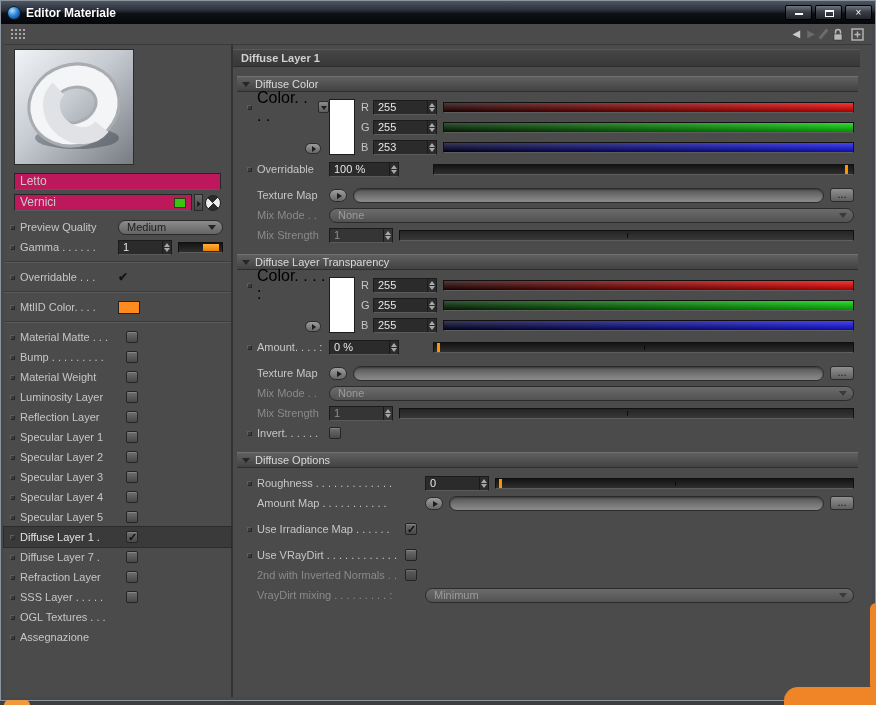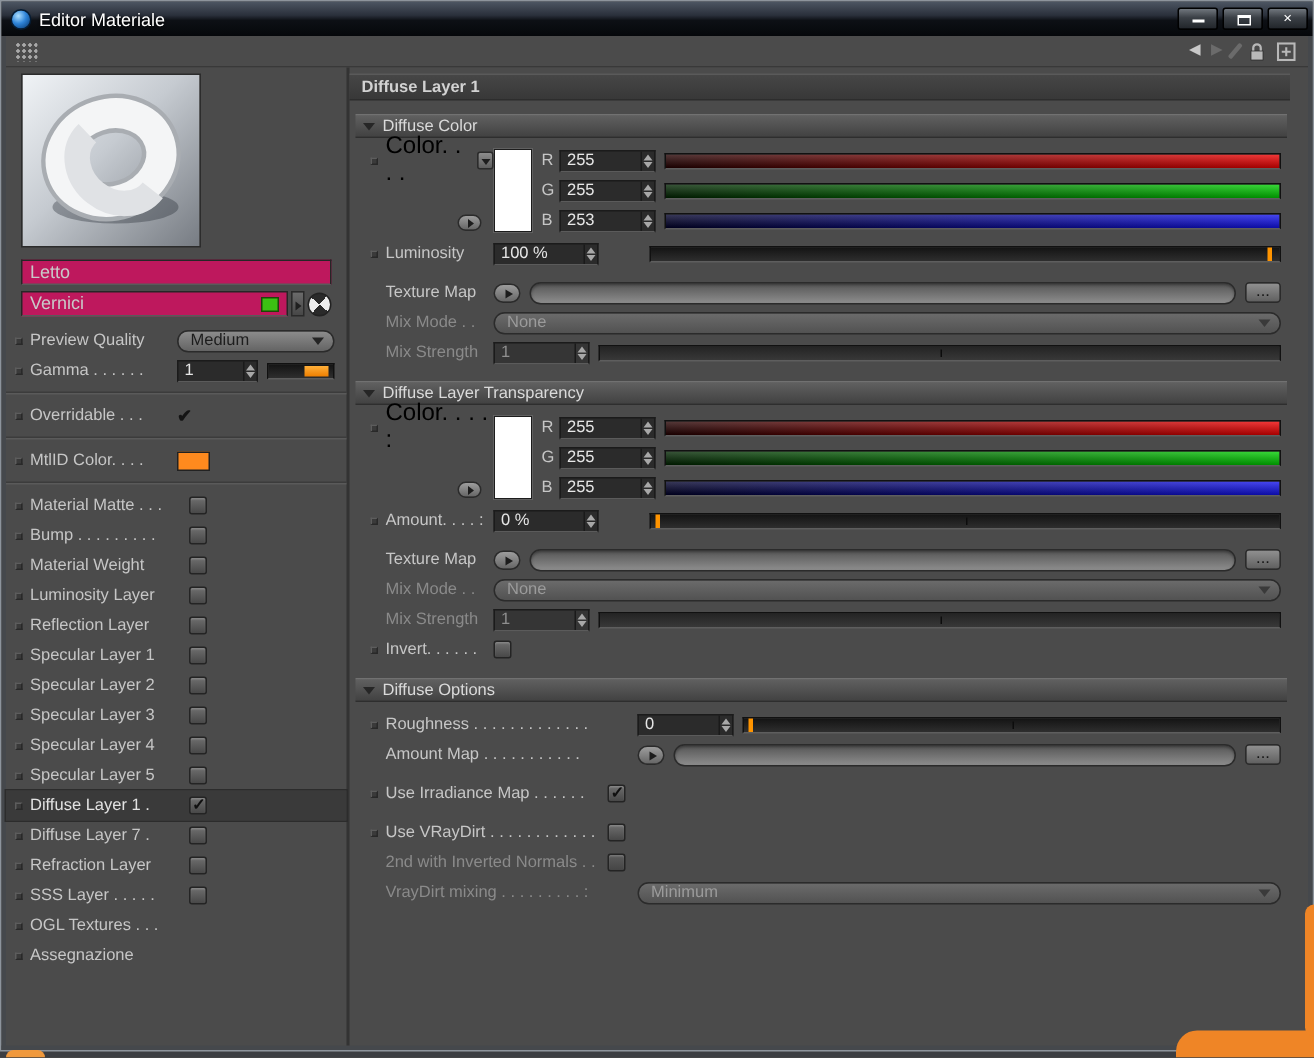--- a/index.html
+++ b/index.html
@@ -11,21 +11,21 @@
   .blob-side  { position:absolute; right:0; bottom:14px; width:6px; height:88px; background:#ef8526; border-radius:6px 0 0 6px; z-index:3; }
   .blob-left  { position:absolute; left:4px; bottom:0; width:26px; height:5px; background:#f0993d; border-radius:5px 5px 0 0; z-index:3; }
 
   
   .window { position:absolute; left:0; top:0; width:876px; height:701px; border:1px solid #8d949c;
             background:#4b4b4b; z-index:1; display:flex; flex-direction:column; }
   .titlebar { height:23px; flex:none; display:flex; align-items:center; padding:0 3px;
               background:linear-gradient(#4d5663 0%, #2a303b 40%, #0d1015 55%, #05070a 100%); }
   .title-icon { width:14px; height:14px; border-radius:50%; flex:none; margin:0 5px 0 3px;
                 background:radial-gradient(circle at 35% 30%, #aee0ff, #2f84d8 45%, #0a3f7a 90%); border:1px solid #061c33; }
-  .title-text { color:#ffffff; font-size:12px; font-weight:normal; text-shadow:0 1px 2px #000; }
+  .title-text { color:#ffffff; font-size:12px; font-weight:bold; text-shadow:0 1px 2px #000; }
   .win-btns { margin-left:auto; display:flex; gap:3px; }
   .win-btn { width:27px; height:15px; border:1px solid #000; border-radius:2px; cursor:default;
              background:linear-gradient(#70767d, #3a3f45 45%, #22262b); color:#fff; font-size:10px;
              line-height:13px; text-align:center; position:relative; }
   .win-btn .bar { position:absolute; left:9px; bottom:4px; width:8px; height:2px; background:#fff; }
   .win-btn .box { position:absolute; left:9px; top:4px; width:9px; height:7px; border:1px solid #fff; border-top-width:2px; }
 
   .frame { flex:1; border:3px solid #45484c; border-top:0; display:flex; flex-direction:column; min-height:0; }
 
   
@@ -386,21 +386,21 @@
                   </span>
               </div>
               <div class="slider blue gap6"></div>
             </div>
           </div>
         </div>
 
         <div class="mrow">
           <div class="lblcol">
             <span class="dotsq"></span>
-            <span>Luminosity</span>
+            <span>Overridable</span>
           </div>
           <div class="spinner sp70">
             <span class="spin-val">100 %</span>
             <span class="spin-arrows">
                 <i class="up"></i>
                 <i class="dn"></i>
               </span>
           </div>
           <div class="slider gap34">
               <i class="marker mright"></i>

